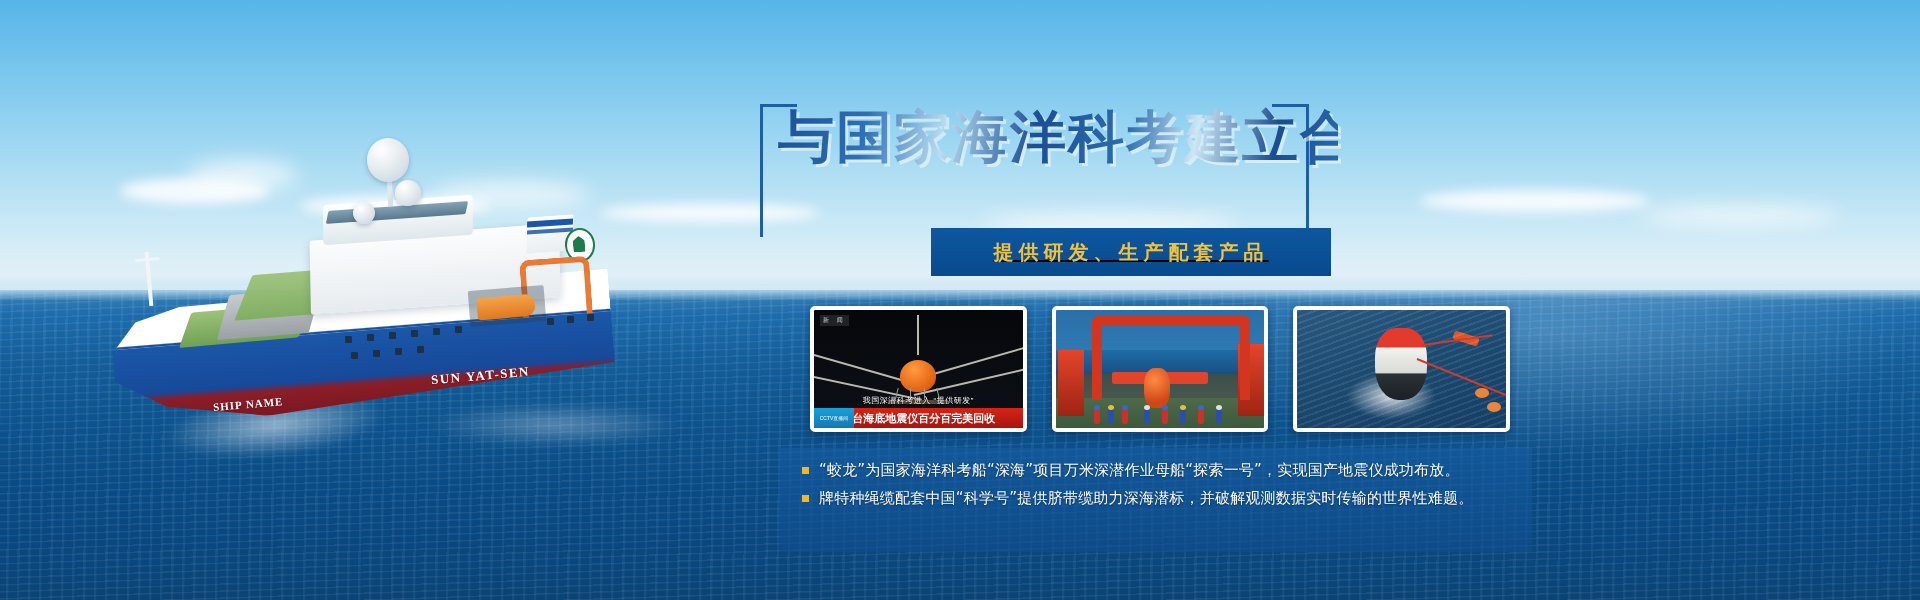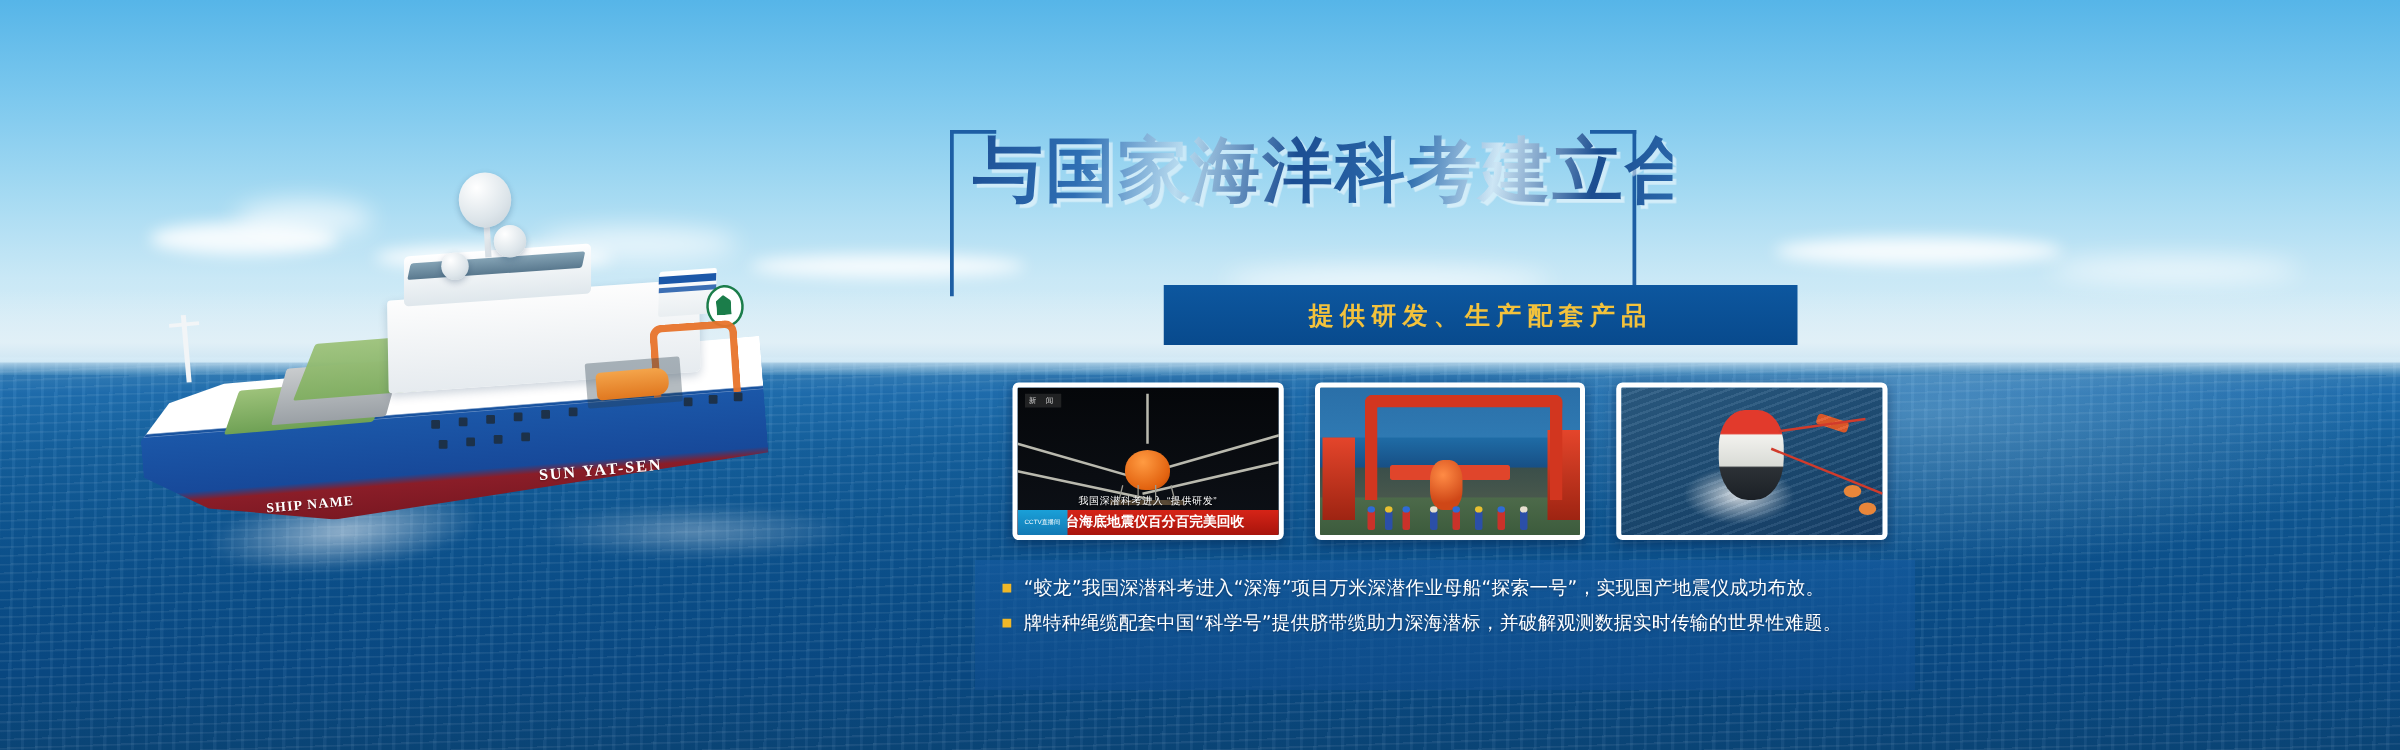--- a/index.html
+++ b/index.html
@@ -169,23 +169,23 @@
     -webkit-text-fill-color:transparent;
     white-space:nowrap;
     filter:drop-shadow(3px 3px 0 rgba(255,255,255,.5));
   }
   .bracket{position:absolute;border:3px solid #1d5ea4;}
   .bk-tl{left:760px;top:104px;width:34px;height:130px;border-right:none;border-bottom:none;}
   .bk-tr{left:1272px;top:104px;width:34px;height:130px;border-left:none;border-bottom:none;}
 
   
   .sub-bar{
-    position:absolute;left:931px;top:228px;width:507px;height:48px;
+    position:absolute;left:931px;top:228px;width:400px;height:48px;
     background:linear-gradient(180deg,#0d579f,#084a8d);
-    display:flex;align-items:center;justify-content:center;
+    display:flex;align-items:center;justify-content:center;text-decoration:underline;
   }
   .sub-text{
     color:#f3c23c;font-size:20px;font-weight:bold;letter-spacing:5px;
     font-family:"DejaVu Sans","Liberation Sans",sans-serif;
   }
 
   
   .thumbs{position:absolute;left:810px;top:306px;width:700px;height:118px;display:flex;gap:25px;}
   .thumb{
     width:216px;height:118px;border:4px solid #ffffff;border-radius:5px;
@@ -399,21 +399,21 @@
       <div class="buoy" style="left:178px;top:78px;z-index:3;"></div>
       <div class="buoy" style="left:190px;top:92px;z-index:3;"></div>
       <div class="boat"></div>
     </div>
 
   </div>
 
   <div class="bullets">
     <div class="b-row">
       <span class="b-dot"></span>
-      <span class="b-text">“蛟龙”我国深潜科考进入“深海”项目万米深潜作业母船“探索一号”，实现国产地震仪成功布放。</span>
+      <span class="b-text">“蛟龙”为国家海洋科考船“深海”项目万米深潜作业母船“探索一号”，实现国产地震仪成功布放。</span>
     </div>
     <div class="b-row">
       <span class="b-dot"></span>
       <span class="b-text">牌特种绳缆配套中国“科学号”提供脐带缆助力深海潜标，并破解观测数据实时传输的世界性难题。</span>
     </div>
   </div>
 
 </div>
 
 </body></html>

